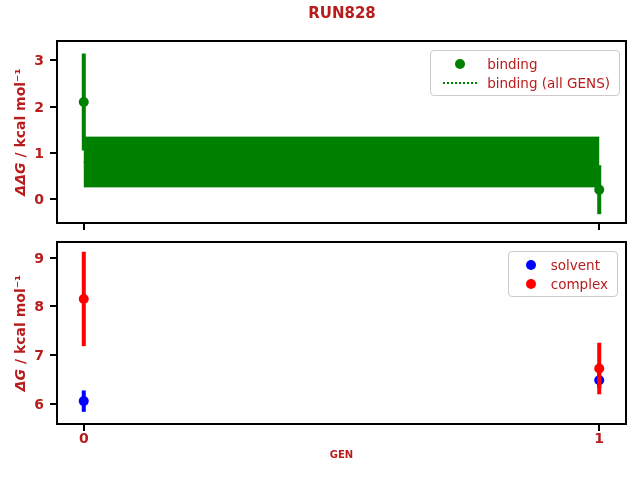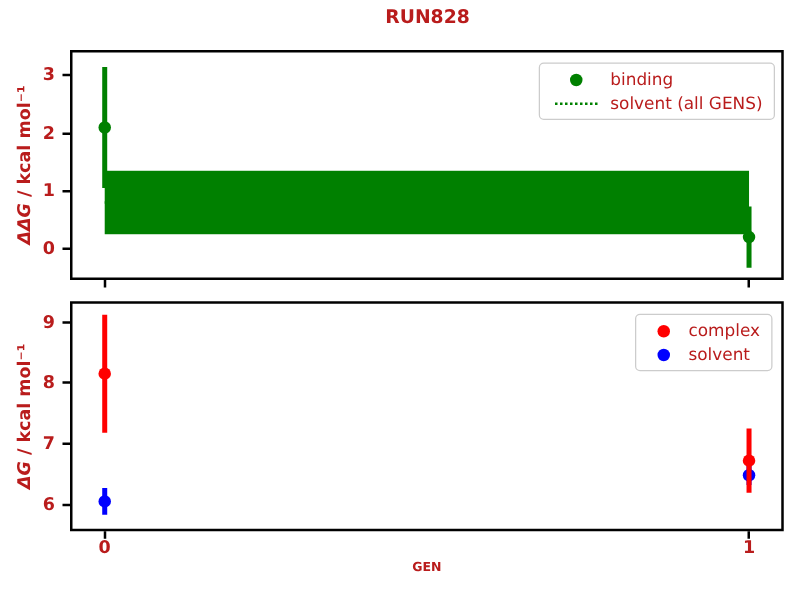--- a/index.html
+++ b/index.html
@@ -104,21 +104,21 @@
       <div class="lrow">
         <span class="handle">
             <span class="dot" style="background: rgb(0, 128, 0);"></span>
           </span>
         <span class="ltext">binding</span>
       </div>
       <div class="lrow">
         <span class="handle">
             <span class="dline" style="border-top-color: rgb(0, 128, 0);"></span>
           </span>
-        <span class="ltext">solvent (all GENS)</span>
+        <span class="ltext">binding (all GENS)</span>
       </div>
     </div>
   <div class="ytick" style="top: 155.923px;"></div>
       <div class="yticklabel" style="top: 147.923px;">0</div>
       <div class="ytick" style="top: 109.769px;"></div>
       <div class="yticklabel" style="top: 101.769px;">1</div>
       <div class="ytick" style="top: 63.6154px;"></div>
       <div class="yticklabel" style="top: 55.6154px;">2</div>
       <div class="ytick" style="top: 17.4615px;"></div>
       <div class="yticklabel" style="top: 9.46154px;">3</div>
@@ -134,29 +134,29 @@
         <line x1="541.2272727272727" x2="541.2272727272727" y1="144.97297297297297" y2="129.40540540540536" stroke="#0000ff" stroke-width="4"></line>
         <circle cx="541.2272727272727" cy="137.18918918918916" r="5" fill="#0000ff"></circle>
         <line x1="25.772727272727273" x2="25.772727272727273" y1="103.13513513513512" y2="8.75675675675674" stroke="#ff0000" stroke-width="4"></line>
         <circle cx="25.772727272727273" cy="55.945945945945944" r="5" fill="#ff0000"></circle>
         <line x1="541.2272727272727" x2="541.2272727272727" y1="151.2972972972973" y2="99.72972972972973" stroke="#ff0000" stroke-width="4"></line>
         <circle cx="541.2272727272727" cy="125.51351351351352" r="5" fill="#ff0000"></circle>
       </svg>
     <div class="legend legend1">
       <div class="lrow">
         <span class="handle">
+            <span class="dot" style="background: rgb(0, 0, 255);"></span>
+          </span>
+        <span class="ltext">solvent</span>
+      </div>
+      <div class="lrow">
+        <span class="handle">
             <span class="dot" style="background: rgb(255, 0, 0);"></span>
           </span>
         <span class="ltext">complex</span>
-      </div>
-      <div class="lrow">
-        <span class="handle">
-            <span class="dot" style="background: rgb(0, 0, 255);"></span>
-          </span>
-        <span class="ltext">solvent</span>
       </div>
     </div>
     <div class="xlabel">GEN</div>
   <div class="ytick" style="top: 159.541px;"></div>
       <div class="yticklabel" style="top: 151.541px;">6</div>
       <div class="ytick" style="top: 110.892px;"></div>
       <div class="yticklabel" style="top: 102.892px;">7</div>
       <div class="ytick" style="top: 62.2432px;"></div>
       <div class="yticklabel" style="top: 54.2432px;">8</div>
       <div class="ytick" style="top: 13.5946px;"></div>

